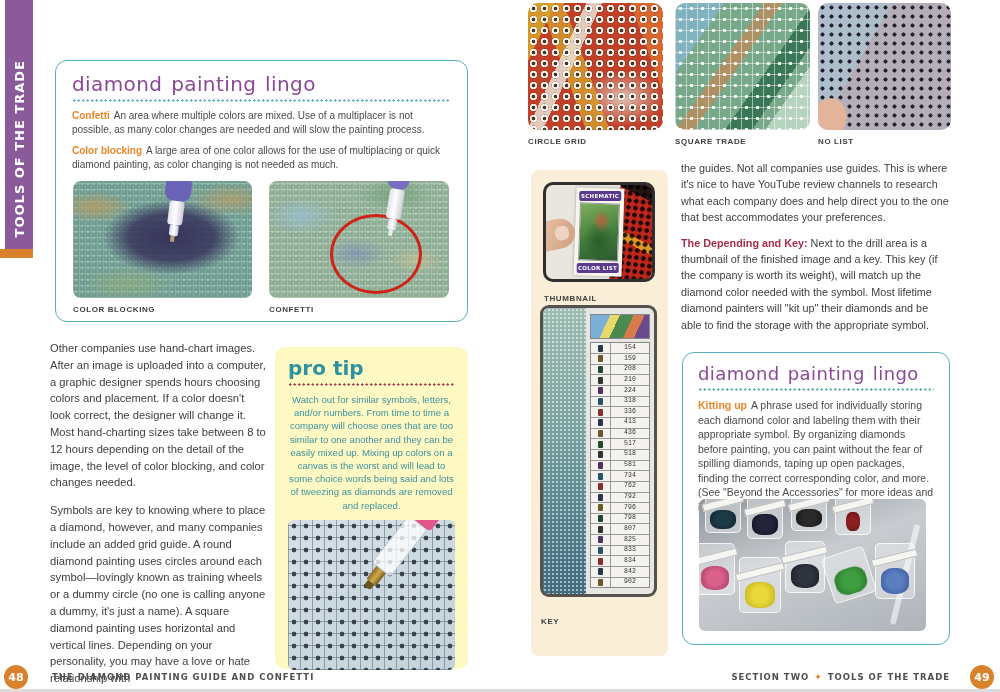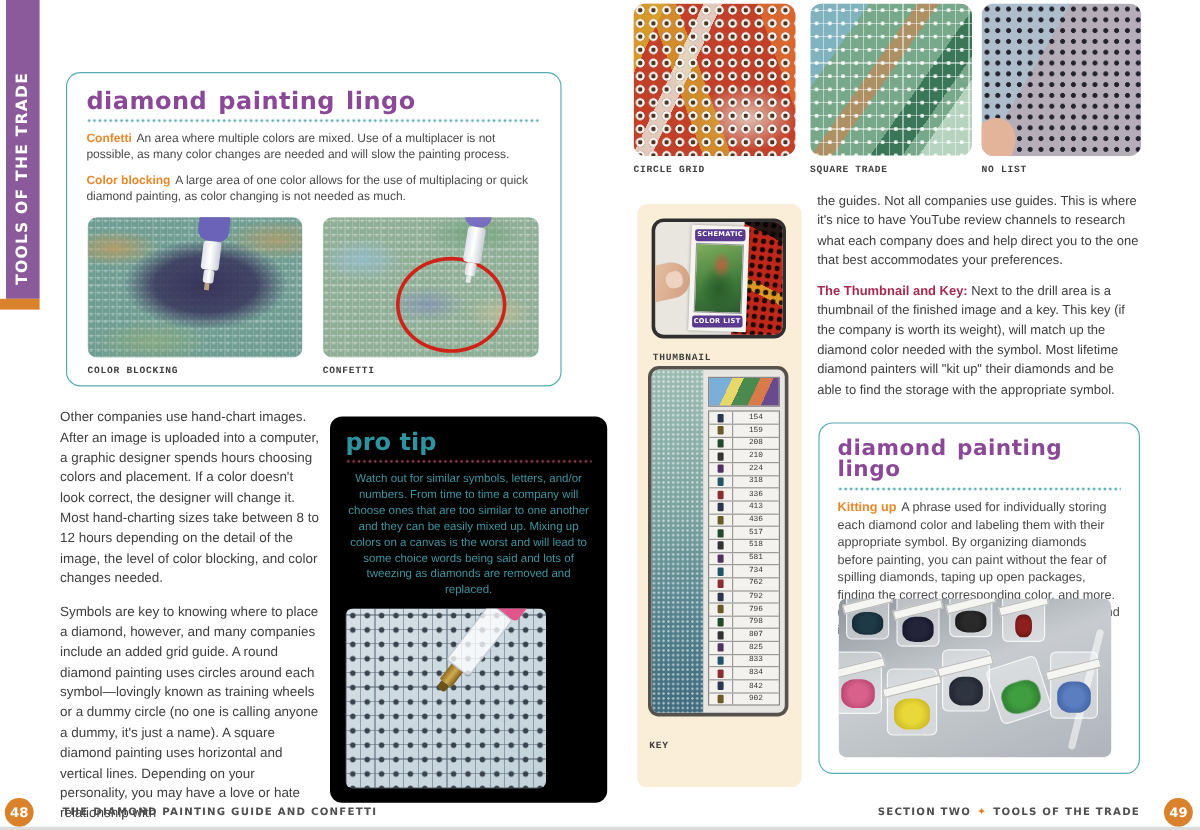--- a/index.html
+++ b/index.html
@@ -10,34 +10,34 @@
   .sidebar-bar{position:absolute;left:5px;top:0;width:28px;height:249px;background:#8a5a9b;}
   .sidebar-label{position:absolute;bottom:12px;left:50%;writing-mode:vertical-rl;
     transform:translateX(-50%) rotate(180deg);color:#fff;font-weight:bold;font-size:13px;
     letter-spacing:1px;white-space:nowrap;font-family:"DejaVu Sans",sans-serif;}
   .sidebar-accent{position:absolute;left:0;top:249px;width:33px;height:9px;background:#d9822b;}
 
   
   .lingo-box{position:absolute;border:1.6px solid #56adb6;border-radius:12px;background:#fff;box-sizing:border-box;}
   .lingo-box.left{left:55px;top:60px;width:413px;height:262px;padding:13px 16px;}
   .lingo-box.right{left:682px;top:352px;width:268px;height:293px;padding:12px 15px;}
-  .lingo-title{color:#8a4896;font-family:"DejaVu Sans",sans-serif;font-weight:700;
+  .lingo-title{color:#8a4896;font-family:"DejaVu Sans",sans-serif;font-weight:400;
     letter-spacing:.4px;word-spacing:2px;line-height:1;}
   .lingo-box.left .lingo-title{font-size:20px;}
   .lingo-box.right .lingo-title{font-size:18px;}
   .dotted{height:3px;background-image:radial-gradient(circle,#56adb6 1px,transparent 1.3px);
     background-size:4.5px 3px;background-repeat:repeat-x;background-position:0 50%;margin:5px 0 7px 0;}
   .dotted.maroon{background-image:radial-gradient(circle,#a03a52 1px,transparent 1.3px);}
   .lingo-entry{font-size:10px;line-height:13.5px;color:#4a4a4a;margin:0 0 8px 0;}
   .lingo-box.right .lingo-entry{font-size:10.5px;line-height:14.5px;}
   .lingo-term{color:#e8872b;font-weight:bold;margin-right:4px;}
 
   
   .figcaption{font-size:8px;font-weight:bold;color:#3f3f3f;letter-spacing:.6px;margin-top:7px;
-    font-family:Liberation Mono, monospace;}
+    font-family:Liberation Sans, sans-serif;}
   .photo{position:relative;overflow:hidden;border-radius:8px;}
 
   .figrow{display:flex;gap:17px;margin-top:10px;margin-left:1px;}
   .fig{display:block;}
 
   
   .photo.colorblocking{width:179px;height:117px;
     background:
       radial-gradient(ellipse 95px 52px at 55% 48%, rgba(52,46,88,.95) 0%, rgba(52,46,88,.8) 45%, transparent 72%),
       radial-gradient(ellipse 55px 22px at 12% 22%, rgba(186,156,96,.85), transparent 70%),
@@ -62,21 +62,21 @@
     border:3px solid #cf2318;border-radius:50%;}
 
   
   .pen-v{position:absolute;display:flex;flex-direction:column;align-items:center;}
   .pen-grip{width:26px;height:26px;background:#6a63b8;border-radius:9px;}
   .pen-barrel{width:15px;height:24px;background:linear-gradient(90deg,#dfe2ea,#ffffff 45%,#c9ccd6);border-radius:3px;}
   .pen-neck{width:9px;height:11px;background:linear-gradient(90deg,#d8dbe2,#fff 50%,#c4c8d2);border-radius:2px;}
   .pen-tipp{width:4px;height:6px;background:#b8a278;}
 
   
-  .protip-box{position:absolute;left:275px;top:347px;width:231px;height:322px;background:#000000;
+  .protip-box{position:absolute;left:275px;top:347px;width:193px;height:322px;background:#fef9c3;
     border-radius:10px;box-sizing:border-box;padding:11px 13px;}
   .protip-title{color:#2e93a0;font-family:"DejaVu Sans",sans-serif;font-weight:800;font-size:20px;line-height:1;}
   .protip-text{color:#3e93a0;font-size:9.6px;line-height:13.2px;margin-top:2px;text-align:center;}
   .photo.protip{width:167px;height:150px;margin-top:8px;border-radius:6px;
     background:
       radial-gradient(circle at 6px 6px, #39434e 2px, transparent 2.7px) 0 0/12px 12px,
       repeating-linear-gradient(90deg, rgba(90,105,120,.55) 0 1px, transparent 1px 12px),
       repeating-linear-gradient(0deg, rgba(90,105,120,.55) 0 1px, transparent 1px 12px),
       linear-gradient(150deg,#d6e0e6,#c3d2da);}
   .pen-diag{position:absolute;right:4px;top:-18px;width:34px;height:132px;transform:rotate(38deg);
@@ -420,21 +420,21 @@
               <div class="key-num">902</div>
             </div>
           </div>
       </div>
     </div>
     <div class="figcaption" style="position:absolute;left:10px;top:440px;text-align:right;">KEY</div>
   </div>
 
   <div class="right-col">
     <p>the guides. Not all companies use guides. This is where it's nice to have YouTube review channels to research what each company does and help direct you to the one that best accommodates your preferences.</p>
-    <p><span class="lead-maroon">The Thumbnail and Key:</span> <span>Next to the drill area is a thumbnail of the finished image and a key. This key (if the company is worth its weight), will match up the diamond color needed with the symbol. Most lifetime diamond painters will "kit up" their diamonds and be able to find the storage with the appropriate symbol.</span></p>
+    <p><span class="lead-maroon">The Depending and Key:</span> <span>Next to the drill area is a thumbnail of the finished image and a key. This key (if the company is worth its weight), will match up the diamond color needed with the symbol. Most lifetime diamond painters will "kit up" their diamonds and be able to find the storage with the appropriate symbol.</span></p>
   </div>
 
   <div class="lingo-box right">
     <div class="lingo-title">diamond painting lingo</div>
     <div class="dotted"></div>
     <p class="lingo-entry"><span class="lingo-term">Kitting up</span><span>A phrase used for individually storing each diamond color and labeling them with their appropriate symbol. By organizing diamonds before painting, you can paint without the fear of spilling diamonds, taping up open packages, finding the correct corresponding color, and more. (See "Beyond the Accessories" for more ideas and insight.)</span></p>
     <div class="photo jars">
       <div class="tray-edge"></div>
       <div class="jar" style="left:6px;top:-8px;width:36px;height:42px;">
           <div class="jar-fill" style="background:radial-gradient(circle,#1d3a46 40%,#10242e);"></div>

